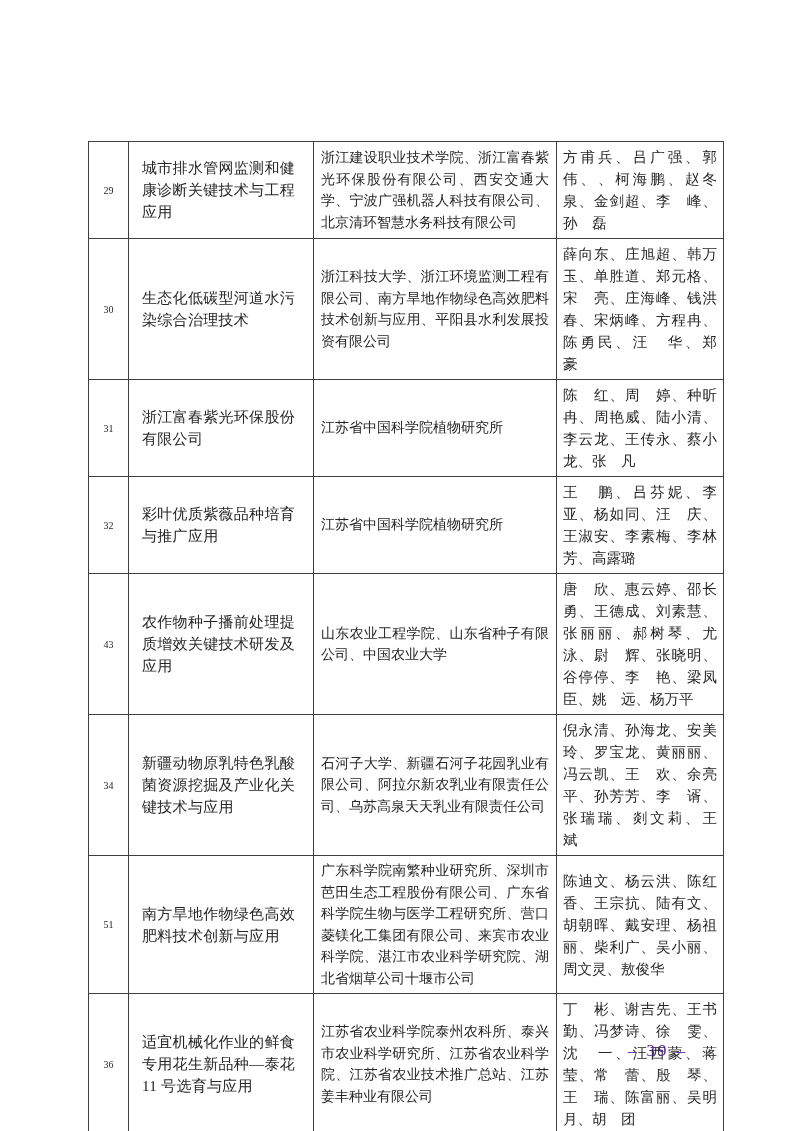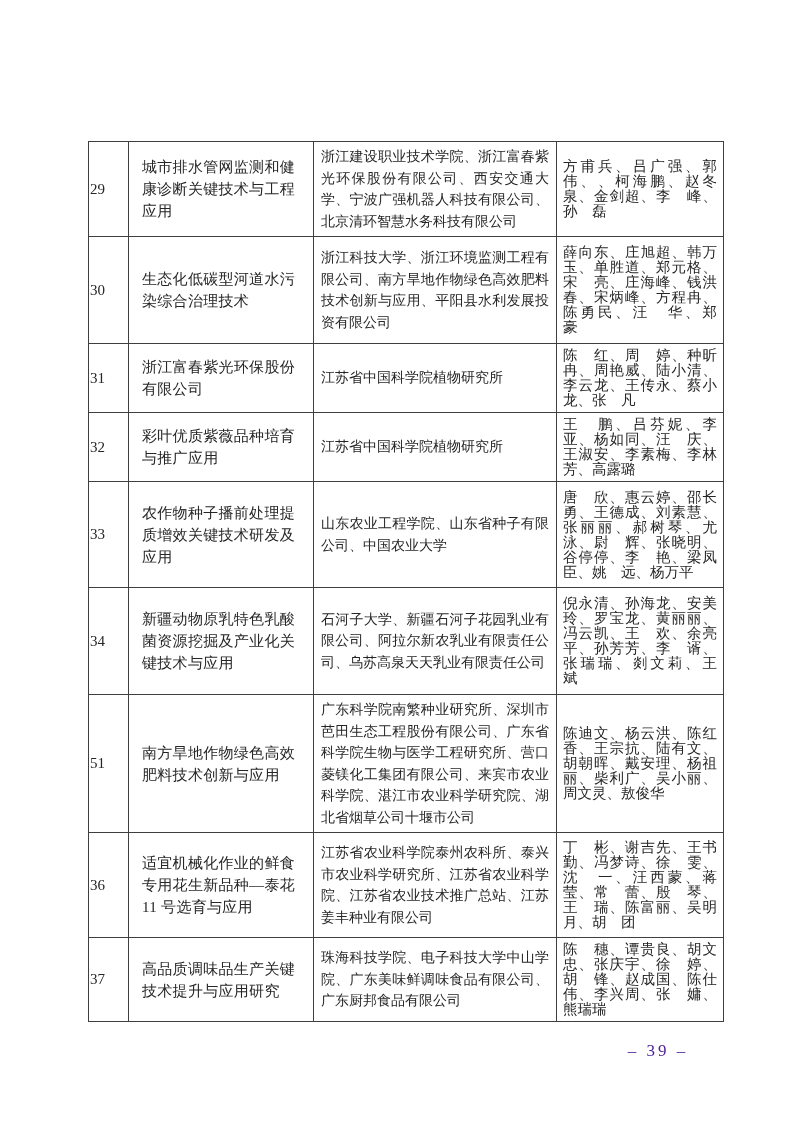--- a/index.html
+++ b/index.html
@@ -32,38 +32,38 @@
     vertical-align: middle;
     overflow: hidden;
     box-sizing: border-box;
   }
   col.col-no    { width: 40px; }
   col.col-title { width: 185px; }
   col.col-orgs  { width: 243px; }
   col.col-names { width: 167px; }
 
   td.c-no {
-    text-align: left;
-    font-size: 15px;
+    text-align: center;
+    font-size: 10px;
   }
   td.c-title {
     font-size: 15px;
     line-height: 22px;
     padding: 4px 6px 4px 13px;
     letter-spacing: 0.3px;
   }
   td.c-orgs {
     font-size: 14px;
     line-height: 21.5px;
     padding: 4px 7px;
     text-align: justify;
   }
   td.c-names {
     font-size: 14.5px;
-    line-height: 15px;
+    line-height: 22px;
     padding: 4px 6px;
     text-align: justify;
   }
   tbody tr:nth-child(1) { height: 89px; }
   tbody tr:nth-child(2) { height: 107px; }
   tbody tr:nth-child(3) { height: 67px; }
   tbody tr:nth-child(4) { height: 67px; }
   tbody tr:nth-child(5) { height: 106px; }
   tbody tr:nth-child(6) { height: 107px; }
   tbody tr:nth-child(7) { height: 128px; }
@@ -116,21 +116,21 @@
   </tr>
 
   <tr>
     <td class="c-no">32</td>
     <td class="c-title">彩叶优质紫薇品种培育与推广应用</td>
     <td class="c-orgs">江苏省中国科学院植物研究所</td>
     <td class="c-names">王　鹏、吕芬妮、李　亚、杨如同、汪　庆、王淑安、李素梅、李林芳、高露璐</td>
   </tr>
 
   <tr>
-    <td class="c-no">33</td>
+    <td class="c-no">43</td>
     <td class="c-title">农作物种子播前处理提质增效关键技术研发及应用</td>
     <td class="c-orgs">山东农业工程学院、山东省种子有限公司、中国农业大学</td>
     <td class="c-names">唐　欣、惠云婷、邵长勇、王德成、刘素慧、张丽丽、郝树琴、尤　泳、尉　辉、张晓明、谷停停、李　艳、梁凤臣、姚　远、杨万平</td>
   </tr>
 
   <tr>
     <td class="c-no">34</td>
     <td class="c-title">新疆动物原乳特色乳酸菌资源挖掘及产业化关键技术与应用</td>
     <td class="c-orgs">石河子大学、新疆石河子花园乳业有限公司、阿拉尔新农乳业有限责任公司、乌苏高泉天天乳业有限责任公司</td>
     <td class="c-names">倪永清、孙海龙、安美玲、罗宝龙、黄丽丽、冯云凯、王　欢、余亮平、孙芳芳、李　谞、张瑞瑞、剡文莉、王　斌</td>

